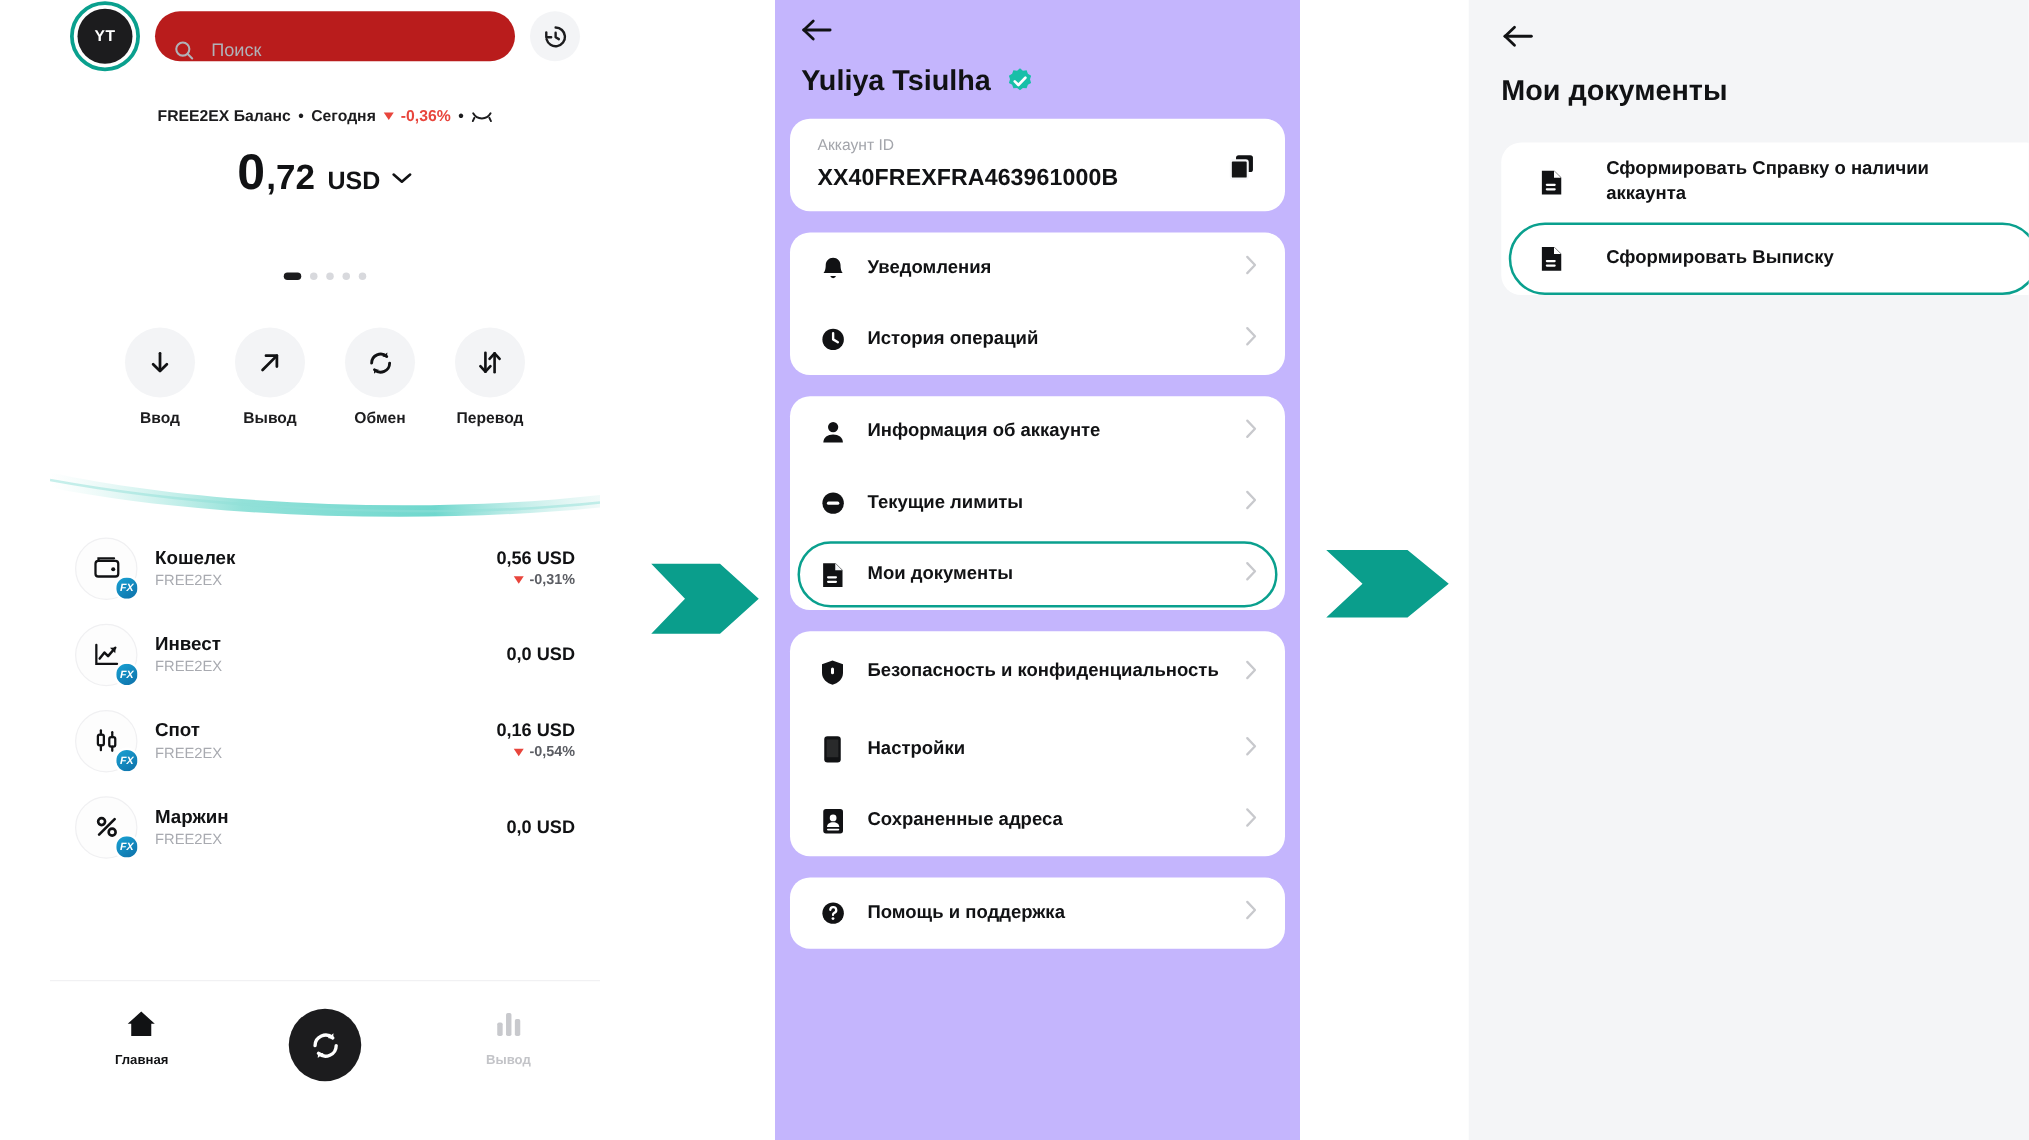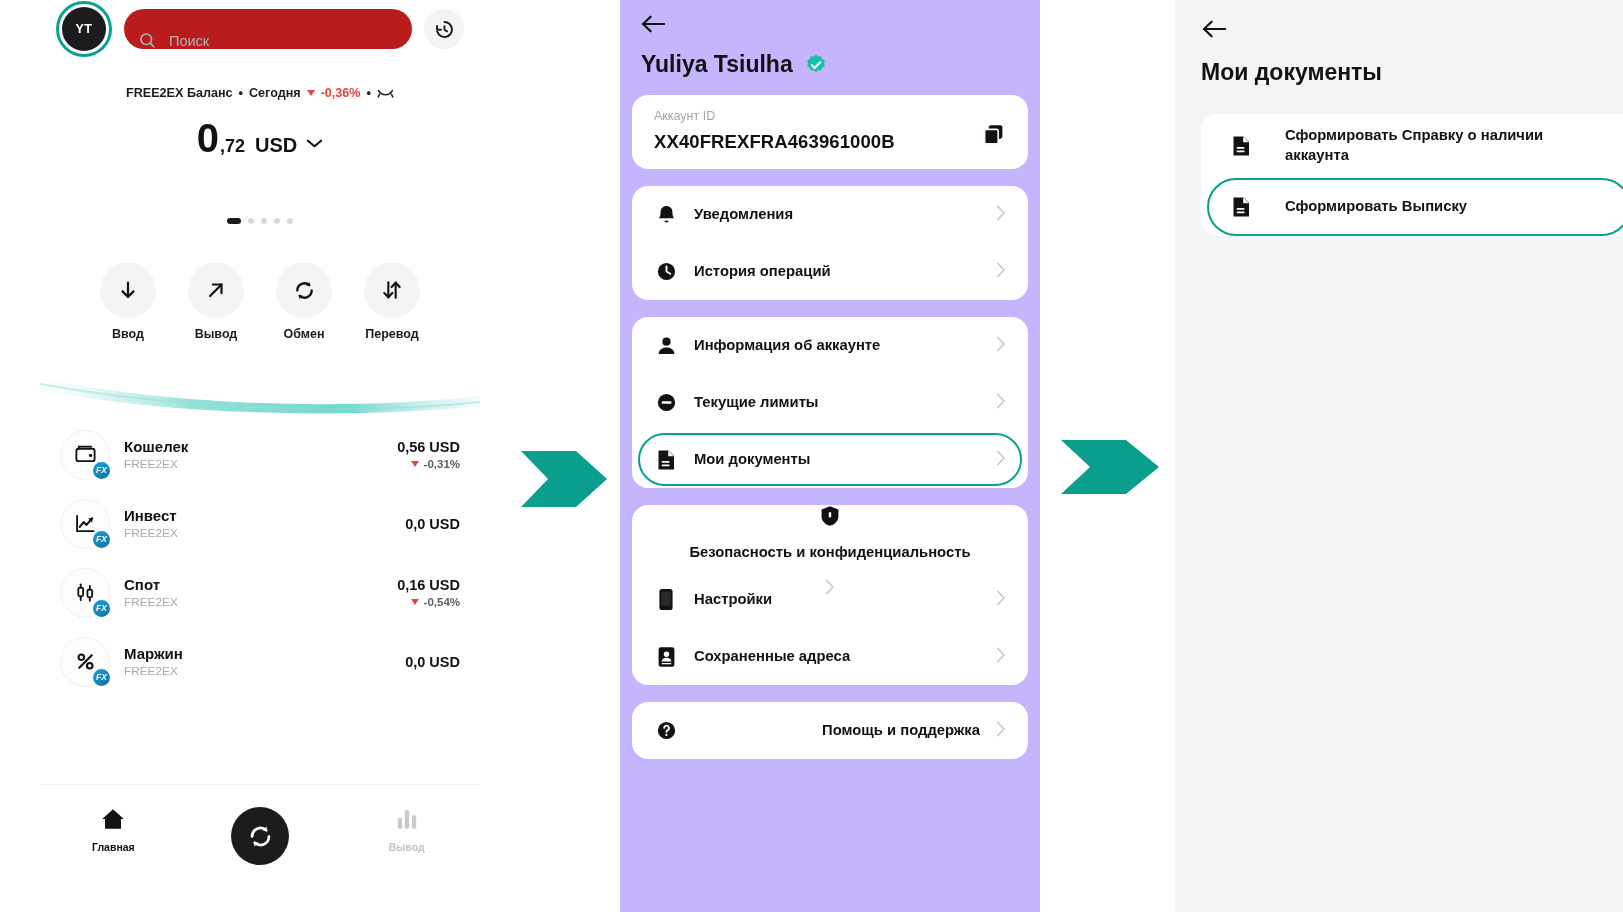--- a/index.html
+++ b/index.html
@@ -47,21 +47,21 @@
     font-size: 12.6px; color: #1c1c1e; font-weight: 600;
     display: flex; align-items: center; justify-content: center; gap: 6px;
   }
   .bal-meta .sep { color: #1c1c1e; font-weight: 700; }
   .bal-meta .neg { color: #e8453c; font-weight: 700; }
   .bal-amt {
     margin-top: 16px; display: flex; align-items: baseline;
     justify-content: center; gap: 2px; color: #111214;
   }
   .bal-amt .whole { font-size: 40px; font-weight: 800; letter-spacing: -1px; }
-  .bal-amt .frac { font-size: 18px; font-weight: 800; }
+  .bal-amt .frac { font-size: 28px; font-weight: 800; }
   .bal-amt .cur { font-size: 20px; font-weight: 800; margin-left: 8px; }
   .bal-amt .chev { margin-left: 7px; position: relative; top: -3px; }
 
   .dots { position: absolute; left: 0; top: 218px; width: 440px;
           display: flex; justify-content: center; align-items: center; gap: 7px; }
   .dot { width: 6px; height: 6px; border-radius: 3px; background: #d8d9dd; }
   .dot.active { width: 14px; background: #1c1c1e; }
 
   .l-actions {
     position: absolute; left: 0; top: 262px; width: 440px;
@@ -134,21 +134,21 @@
   .acctid-l { flex: 1 1 auto; }
   .acctid-label { font-size: 12.5px; color: #a3a5ab; font-weight: 500; }
   .acctid-value { font-size: 18.5px; font-weight: 800; color: #111214; margin-top: 8px;
                   letter-spacing: .1px; }
   .copy-btn { flex: 0 0 auto; padding-bottom: 2px; }
 
   .menu-row {
     height: 57px; display: flex; align-items: center; gap: 16px; padding: 0 22px;
     position: relative;
   }
-  .menu-row.tall { height: 66px; flex-direction: column; }
+  .menu-row.tall { height: 66px; }
   .menu-ico { width: 24px; flex: 0 0 auto; display: flex; align-items: center; justify-content: center; }
   .menu-lbl { flex: 1 1 auto; font-size: 14.8px; font-weight: 700; color: #111214; line-height: 1.32; }
   .menu-chev { flex: 0 0 auto; }
   .hl-ring {
     position: absolute; left: 6px; right: 6px; top: 2px; bottom: 2px;
     border: 2.5px solid #0aa08e; border-radius: 30px; pointer-events: none;
   }
 
   .doc-row { min-height: 58px; display: flex; align-items: center; gap: 32px;
              padding: 12px 28px; position: relative; }
@@ -550,21 +550,21 @@
         </span>
         <span class="menu-lbl">Сохраненные адреса</span>
         <span class="menu-chev">
           <svg width="10" height="16" viewBox="0 0 10 16">
               <path d="M1.8 1.5 L8 8 L1.8 14.5" stroke="#c8c9cd" stroke-width="1.8" fill="none" stroke-linecap="round" stroke-linejoin="round"></path>
             </svg>
         </span>
       </div>
     </div>
 
-    <div class="card mid-card" style="margin-top:17px;text-align:right;">
+    <div class="card mid-card" style="margin-top:17px;">
       <div class="menu-row">
         <span class="menu-ico">
           <svg width="21" height="21" viewBox="0 0 22 22">
             <circle cx="11" cy="11" r="9" fill="#111214"></circle>
             <path d="M8.6 8.3 a2.5 2.5 0 1 1 3.3 2.5 c-.8 .3-1 .9-1 1.7" stroke="#ffffff" stroke-width="1.9" fill="none" stroke-linecap="round"></path>
             <circle cx="10.9" cy="15.6" r="1.2" fill="#ffffff"></circle>
           </svg>
         </span>
         <span class="menu-lbl">Помощь и поддержка</span>
         <span class="menu-chev">

